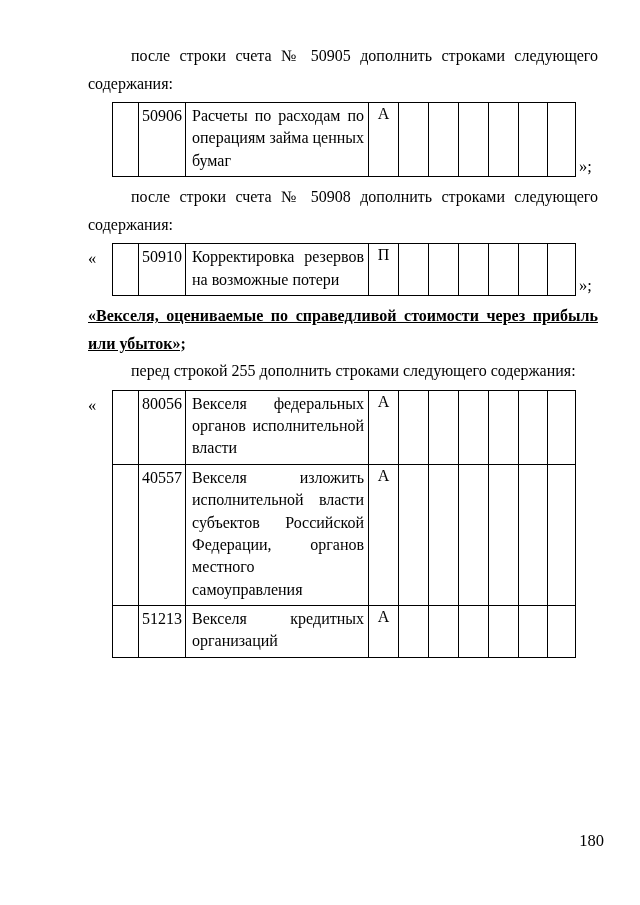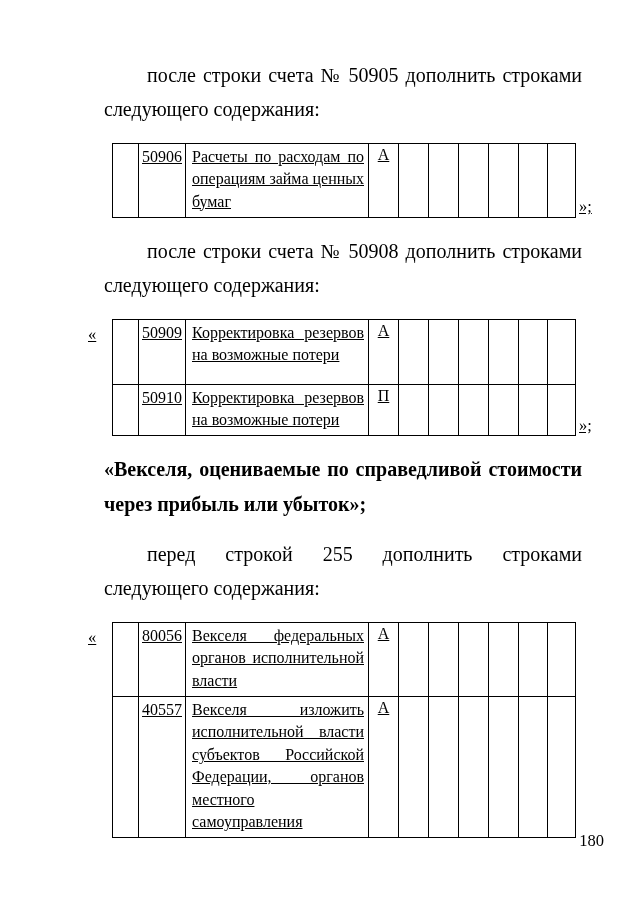--- a/index.html
+++ b/index.html
@@ -10,34 +10,33 @@
     font-family:"Liberation Serif", serif;
     position:relative;
     overflow:hidden;
   }
   .page {
     position:absolute;
     left:0; top:0; right:0; bottom:0;
     padding:42px 42px 0 88px;
   }
   p.body {
-    font-size:20px;
+    font-size:16px;
     line-height:1.72;
     text-align:justify;
     text-indent:43px;
-    margin:16px;
-  }
-  p.noindent { text-indent:0; }
+    margin:0;
+  }
+  p.noindent { text-indent:0;text-decoration:underline; }
   p.bold { font-weight:bold; }
 
   .tblwrap {
     display:flex;
     align-items:stretch;
     margin:5px 0 6px 0;
-    text-decoration:underline;
   }
   .oq {
     flex:0 0 24px;
     width:24px;
     font-size:16.5px;
     line-height:1;
     padding-top:8px;
   }
   .cq {
     align-self:flex-end;
@@ -126,32 +125,20 @@
         <col style="width:30px">
           <col style="width:30px">
           <col style="width:30px">
           <col style="width:30px">
         <col style="width:29px">
           <col style="width:28px">
       </colgroup>
       <tbody>
         <tr>
           <td></td>
-          <td class="acct">50909</td>
-          <td class="name pb">Корректировка резервов на возможные потери</td>
-          <td class="type">А</td>
-          <td></td>
-          <td></td>
-          <td></td>
-          <td></td>
-          <td></td>
-          <td></td>
-        </tr>
-        <tr>
-          <td></td>
           <td class="acct">50910</td>
           <td class="name">Корректировка резервов на возможные потери</td>
           <td class="type">П</td>
           <td></td>
           <td></td>
           <td></td>
           <td></td>
           <td></td>
           <td></td>
         </tr>
@@ -199,20 +186,32 @@
           <td class="acct">40557</td>
           <td class="name">Векселя изложить исполнительной власти субъектов Российской Федерации, органов местного самоуправления</td>
           <td class="type">А</td>
           <td></td>
           <td></td>
           <td></td>
           <td></td>
           <td></td>
           <td></td>
         </tr>
+        <tr>
+          <td></td>
+          <td class="acct">51213</td>
+          <td class="name">Векселя кредитных организаций</td>
+          <td class="type">А</td>
+          <td></td>
+          <td></td>
+          <td></td>
+          <td></td>
+          <td></td>
+          <td></td>
+        </tr>
       </tbody>
     </table>
     <span class="cq"></span>
   </div>
 
 </div>
 
 <div class="pagenum">180</div>
 
 </body></html>

